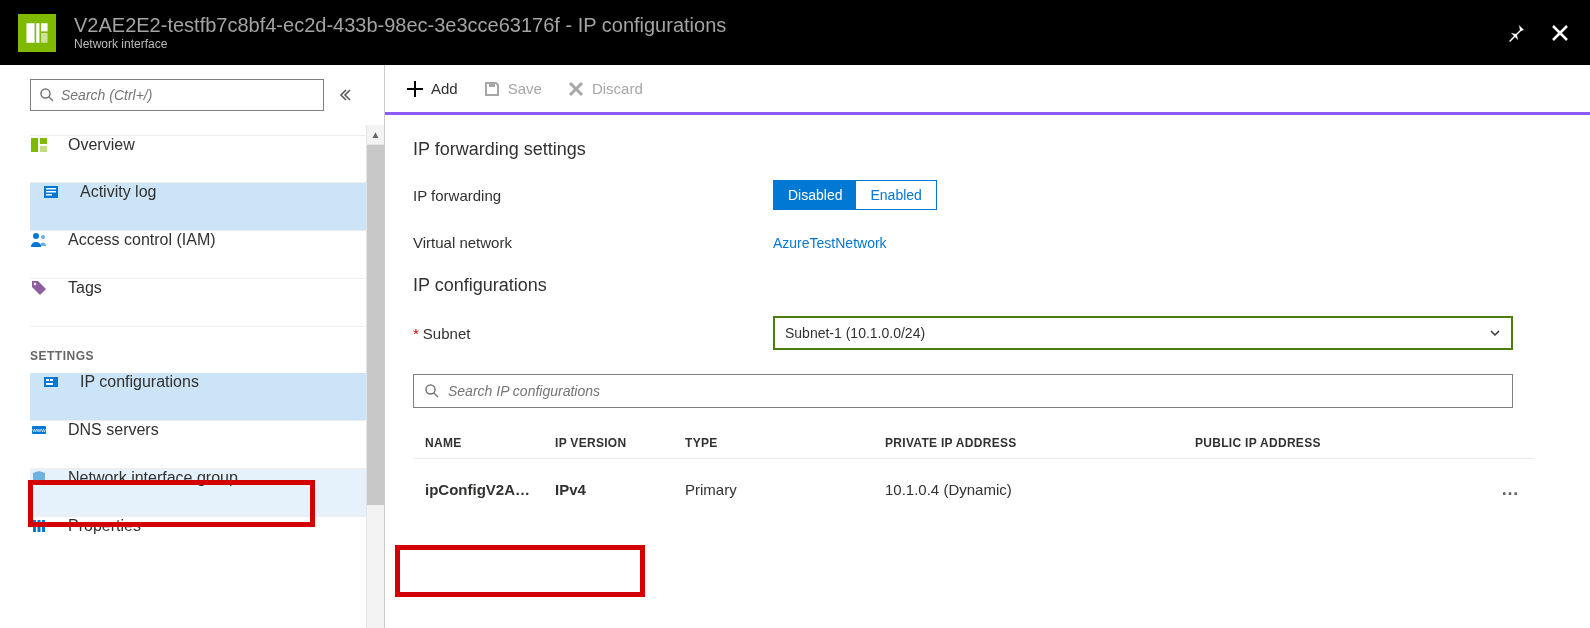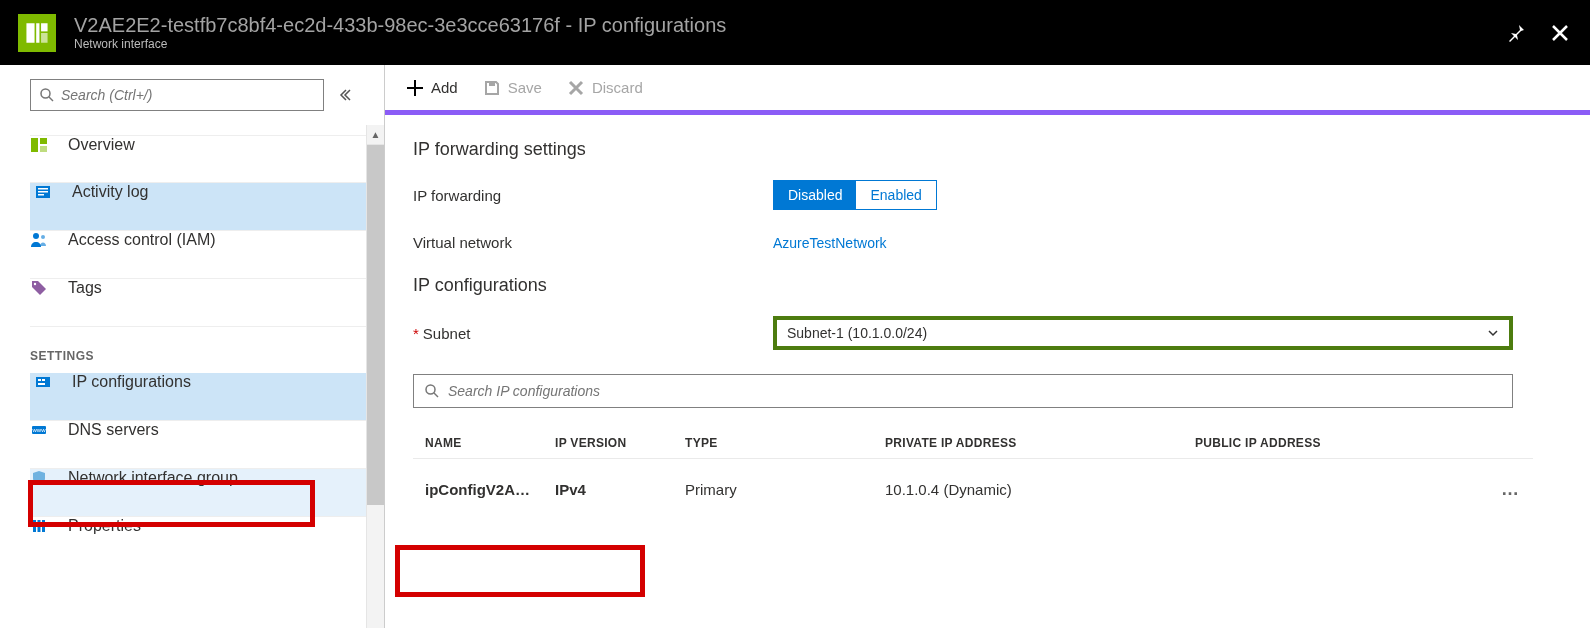--- a/index.html
+++ b/index.html
@@ -22,44 +22,44 @@
   .search-wrap { padding: 0 30px 8px 30px; display:flex; align-items:center; gap:10px;}
   .search { flex:1; display: flex; align-items: center; border: 1px solid #808080; height: 32px; padding: 0 8px; background:#fff;}
   .search input { border: none; outline: none; flex: 1; font-style: italic; color: #767676; font-size: 14px; background:transparent;}
   .collapse-btn { width:20px; display:flex; align-items:center; justify-content:center; cursor:pointer; color:#333;}
   .sidebar-scroll { position:absolute; right:0; top:60px; bottom:0; width:18px; background:#f3f3f3; border-left:1px solid #e5e5e5;}
   .sidebar-scroll .up { height:20px; display:flex; align-items:center; justify-content:center; font-size:10px; color:#666; border-bottom:1px solid #e5e5e5;}
   .sidebar-scroll .thumb { background:#c8c8c8; width:100%; height:360px;}
 
   .nav-item { display: flex; align-items: flex-start; height: 48px; padding-right: 12px; border-bottom: 1px solid #eee; cursor: pointer; font-size:16px; color:#323130; margin-left:30px; margin-right:18px;}
   .nav-item .icon { width: 38px; display:flex; align-items:center; justify-content:flex-start;}
-  .nav-item.selected { background: #cce4f7; margin-left:30px; margin-right:8px; padding-left:4px;}
+  .nav-item.selected { background: #cce4f7; margin-left:30px; margin-right:8px; padding-left:12px;}
   .nav-item.hover { background: #e5f1fb; }
   .nav-item.first { border-top:1px solid #eee; margin-top:16px;}
   .nav-section-label { font-size:12px; color:#666; letter-spacing:0.5px; padding:22px 0 10px 30px; font-weight:600;}
   .red-highlight-1 { border:5px solid #d40000; position:absolute; left:28px; top:415px; width:287px; height:47px; pointer-events:none; z-index:10;}
 
   
   .main { flex: 1; display: flex; flex-direction: column; overflow:hidden;}
-  .toolbar { display: flex; align-items: center; height: 50px; border-bottom: 5px solid #8b5cf6; padding-left: 20px; gap: 24px; }
+  .toolbar { display: flex; align-items: center; height: 50px; border-bottom: 3px solid #8b5cf6; padding-left: 20px; gap: 24px; }
   .toolbar-btn { display: flex; align-items: center; gap: 6px; font-size: 15px; color: #323130; cursor: pointer; }
   .toolbar-btn.disabled { color: #a6a6a6; }
   .toolbar-btn .ticon { width:20px; height:20px; display:inline-flex; align-items:center; justify-content:center;}
 
   .content { padding: 24px 28px; flex:1; overflow:auto; position:relative;}
   .section-title { font-size: 18px; font-weight: 400; margin-bottom: 20px; color:#323130;}
   .form-row { display: flex; align-items: center; margin-bottom: 24px; }
   .form-label { width: 360px; font-size: 15px; color: #323130; }
   .form-label .req { color: #c00; margin-right:4px;}
   .toggle { display: inline-flex; border: 1px solid #0078d4; height: 30px; }
   .toggle .opt { padding: 0 14px; display:flex; align-items:center; font-size:14px; cursor:pointer; }
   .toggle .opt.active { background: #0078d4; color: #fff; }
   .toggle .opt.inactive { background:#fff; color:#0078d4; }
   .link { color: #0078d4; cursor:pointer;}
-  .subnet-select { flex:1; max-width: 740px; height: 34px; border:4px solid #4d7c0f; display:flex; align-items:center; padding:0 10px; justify-content:space-between; cursor:pointer; background:#fff;}
+  .subnet-select { flex:1; max-width: 740px; height: 34px; border:2px solid #4d7c0f; display:flex; align-items:center; padding:0 10px; justify-content:space-between; cursor:pointer; background:#fff;}
   .subnet-select .chev { font-size:14px; color:#333;}
 
   .ip-search { margin-top:20px; border:1px solid #808080; height:34px; display:flex; align-items:center; padding:0 10px; gap:8px; max-width:1100px;}
   .ip-search input { border:none; outline:none; flex:1; font-style:italic; color:#767676; font-size:14px;}
 
   .table { margin-top:20px; max-width:1120px;}
   .thead { display:flex; font-size:12px; font-weight:700; letter-spacing:.3px; color:#323130; padding:8px 12px; border-bottom:1px solid #eaeaea;}
   .th-name { width:130px;}
   .th-ver { width:130px;}
   .th-type { width:200px;}

